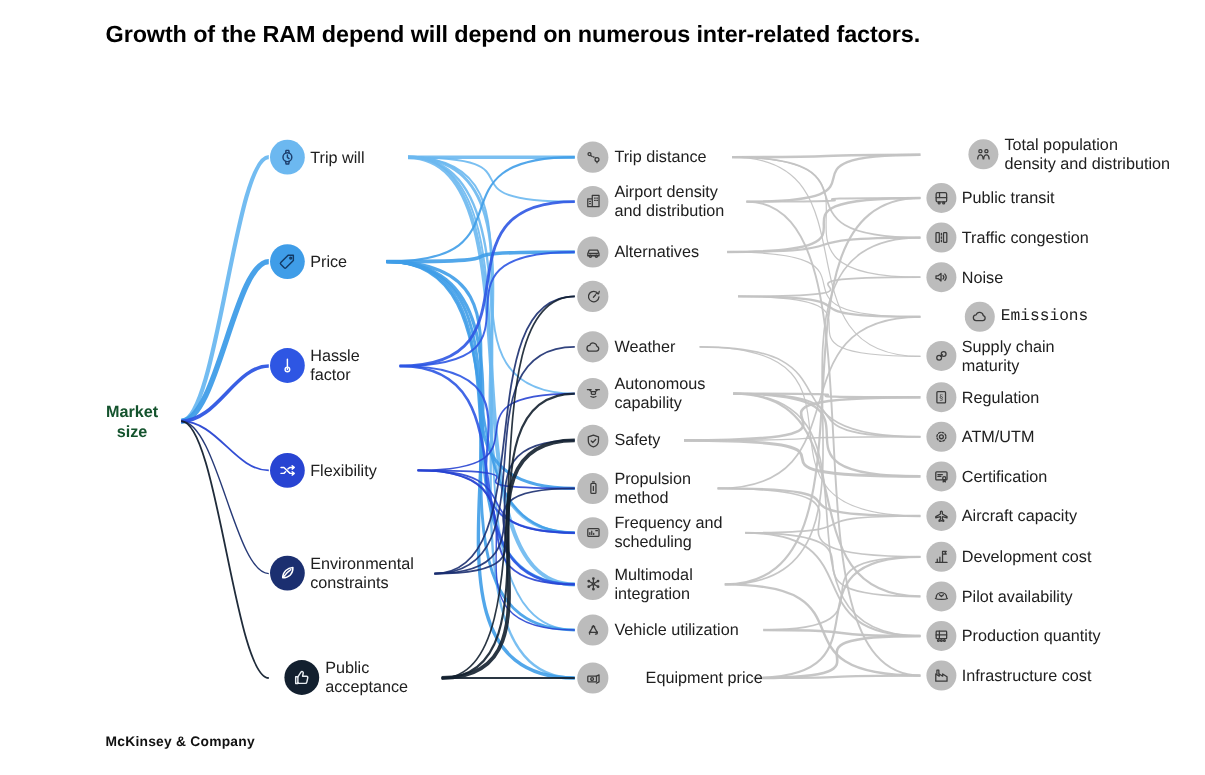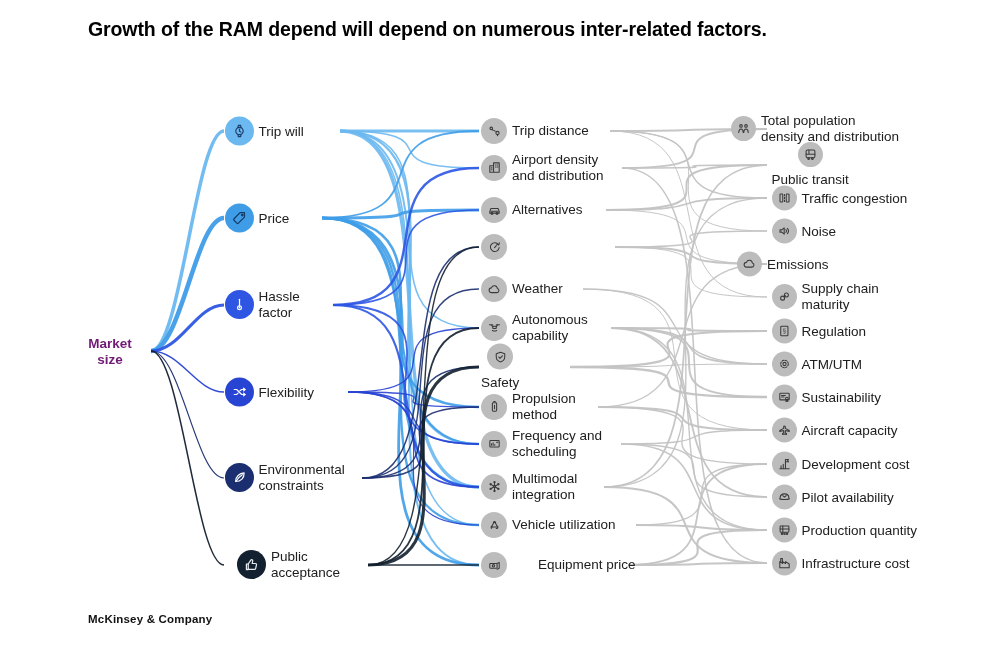--- a/index.html
+++ b/index.html
@@ -7,21 +7,21 @@
     position:relative;width:1004px;height:646px;background:#ffffff;
     font-family:"Liberation Sans",sans-serif;overflow:hidden;
   }
   .title{
     position:absolute;left:88px;top:18px;margin:0;
     font-size:19.5px;font-weight:700;color:#000;letter-spacing:-0.1px;
   }
   .market{
     position:absolute;left:74px;top:352px;transform:translateY(-50%);
     width:72px;text-align:center;font-weight:700;font-size:13.5px;
-    line-height:1.2;color:#701a75;white-space:pre-line;
+    line-height:1.2;color:#14532d;white-space:pre-line;
   }
   .footer{
     position:absolute;left:88px;top:613px;font-size:11.5px;color:#111;
     letter-spacing:0.2px;font-weight:600;
   }
   #links{position:absolute;left:0;top:0;}
   .node{position:absolute;display:flex;align-items:center;gap:5px;}
   .bubble{
     border-radius:50%;display:flex;align-items:center;justify-content:center;
     flex:0 0 auto;
@@ -223,21 +223,21 @@
       <div class="node" style="left: 481px; top: 328px; transform: translateY(-50%);">
         <span class="bubble" style="height: 26px; width: 26px; background: rgb(188, 188, 188); color: rgb(58, 58, 58);">
           <svg viewBox="0 0 24 24" width="15" height="15" stroke="currentColor" stroke-width="1.7" fill="none" stroke-linecap="round" stroke-linejoin="round">
             <rect x="9.2" y="10" width="5.6" height="3.6" rx="1"></rect>
             <path d="m9.5 10.4-3-2.9M14.5 10.4l3-2.9M4 7.5h5M15 7.5h5M8.6 16.6c2.2 1.2 4.6 1.2 6.8 0"></path>
           </svg>
         </span>
         <span class="lbl">Autonomous
 capability</span>
       </div>
-      <div class="node" style="left: 481px; top: 367px; transform: translateY(-50%); flex-direction: column;">
+      <div class="node" style="left: 481px; top: 367px; transform: translateY(-50%);">
         <span class="bubble" style="height: 26px; width: 26px; background: rgb(188, 188, 188); color: rgb(58, 58, 58);">
           <svg viewBox="0 0 24 24" width="15" height="15" stroke="currentColor" stroke-width="1.7" fill="none" stroke-linecap="round" stroke-linejoin="round">
             <path d="M12 4.2 18.8 6.6v4.9c0 4.3-2.9 7.2-6.8 8.3-3.9-1.1-6.8-4-6.8-8.3V6.6z"></path>
             <path d="m9.1 11.9 2.1 2.1 3.9-4"></path>
           </svg>
         </span>
         <span class="lbl">Safety</span>
       </div>
       <div class="node" style="left: 481px; top: 407px; transform: translateY(-50%);">
         <span class="bubble" style="height: 26px; width: 26px; background: rgb(188, 188, 188); color: rgb(58, 58, 58);">
@@ -287,32 +287,32 @@
       <div class="node" style="left: 481px; top: 565px; transform: translateY(-50%); gap: 31px;">
         <span class="bubble" style="height: 26px; width: 26px; background: rgb(188, 188, 188); color: rgb(58, 58, 58);">
           <svg viewBox="0 0 24 24" width="15" height="15" stroke="currentColor" stroke-width="1.7" fill="none" stroke-linecap="round" stroke-linejoin="round">
             <rect x="4.5" y="8.7" width="11.6" height="7.6" rx="1"></rect>
             <circle cx="10.3" cy="12.5" r="1.9"></circle>
             <path d="M16.1 8.7 19.5 7v9.3l-3.4 1.7"></path>
           </svg>
         </span>
         <span class="lbl">Equipment price</span>
       </div>
-      <div class="node" style="left: 731px; top: 129px; transform: translateY(-50%);">
+      <div class="node" style="left: 807px; top: 129px; transform: translateY(-50%);">
         <span class="bubble" style="height: 25px; width: 25px; background: rgb(188, 188, 188); color: rgb(58, 58, 58);">
           <svg viewBox="0 0 24 24" width="15" height="15" stroke="currentColor" stroke-width="1.7" fill="none" stroke-linecap="round" stroke-linejoin="round">
             <circle cx="8" cy="7.8" r="2.1"></circle>
             <circle cx="16" cy="7.8" r="2.1"></circle>
             <path d="M4.4 18.2c.2-3.2 1.7-5.4 3.6-5.4s3.4 2.2 3.6 5.4M12.4 18.2c.2-3.2 1.7-5.4 3.6-5.4s3.4 2.2 3.6 5.4"></path>
           </svg>
         </span>
         <span class="lbl">Total population
 density and distribution</span>
       </div>
-      <div class="node" style="left: 771.5px; top: 165px; transform: translateY(-50%); flex-direction: column;">
+      <div class="node" style="left: 771.5px; top: 165px; transform: translateY(-50%);">
         <span class="bubble" style="height: 25px; width: 25px; background: rgb(188, 188, 188); color: rgb(58, 58, 58);">
           <svg viewBox="0 0 24 24" width="15" height="15" stroke="currentColor" stroke-width="1.7" fill="none" stroke-linecap="round" stroke-linejoin="round">
             <rect x="5" y="4.8" width="14" height="12.4" rx="2"></rect>
             <path d="M5 11.6h14M9.5 4.8v6.8"></path>
             <circle cx="9" cy="18.6" r="1.3"></circle>
             <circle cx="15" cy="18.6" r="1.3"></circle>
           </svg>
         </span>
         <span class="lbl">Public transit</span>
       </div>
@@ -328,21 +328,21 @@
       </div>
       <div class="node" style="left: 771.5px; top: 231px; transform: translateY(-50%);">
         <span class="bubble" style="height: 25px; width: 25px; background: rgb(188, 188, 188); color: rgb(58, 58, 58);">
           <svg viewBox="0 0 24 24" width="15" height="15" stroke="currentColor" stroke-width="1.7" fill="none" stroke-linecap="round" stroke-linejoin="round">
             <path d="M11.5 7 7.7 10.2H4.8v3.6h2.9l3.8 3.2z"></path>
             <path d="M14.2 9.6a3.6 3.6 0 0 1 0 4.8M16.6 7.8a6.4 6.4 0 0 1 0 8.4"></path>
           </svg>
         </span>
         <span class="lbl">Noise</span>
       </div>
-      <div class="node" style="left: 737px; top: 264px; transform: translateY(-50%);">
+      <div class="node" style="left: 804px; top: 264px; transform: translateY(-50%); font-family: Liberation Mono, monospace;">
         <span class="bubble" style="height: 25px; width: 25px; background: rgb(188, 188, 188); color: rgb(58, 58, 58);">
           <svg viewBox="0 0 24 24" width="15" height="15" stroke="currentColor" stroke-width="1.7" fill="none" stroke-linecap="round" stroke-linejoin="round">
             <path d="M7.3 17a3.8 3.8 0 0 1-.2-7.6 4.9 4.9 0 0 1 9.5 1.1 3.3 3.3 0 0 1-.7 6.5z"></path>
           </svg>
         </span>
         <span class="lbl">Emissions</span>
       </div>
       <div class="node" style="left: 771.5px; top: 297px; transform: translateY(-50%);">
         <span class="bubble" style="height: 25px; width: 25px; background: rgb(188, 188, 188); color: rgb(58, 58, 58);">
           <svg viewBox="0 0 24 24" width="15" height="15" stroke="currentColor" stroke-width="1.7" fill="none" stroke-linecap="round" stroke-linejoin="round">
@@ -374,21 +374,21 @@
       </div>
       <div class="node" style="left: 771.5px; top: 397px; transform: translateY(-50%);">
         <span class="bubble" style="height: 25px; width: 25px; background: rgb(188, 188, 188); color: rgb(58, 58, 58);">
           <svg viewBox="0 0 24 24" width="15" height="15" stroke="currentColor" stroke-width="1.7" fill="none" stroke-linecap="round" stroke-linejoin="round">
             <rect x="4.5" y="6" width="15" height="10.6" rx="1.2"></rect>
             <path d="M7.3 9.5h6M7.3 12h4"></path>
             <circle cx="15.8" cy="14.4" r="2.1"></circle>
             <path d="m14.9 16.2-.6 3.1 1.5-.9 1.5.9-.6-3.1"></path>
           </svg>
         </span>
-        <span class="lbl">Sustainability</span>
+        <span class="lbl">Certification</span>
       </div>
       <div class="node" style="left: 771.5px; top: 430px; transform: translateY(-50%);">
         <span class="bubble" style="height: 25px; width: 25px; background: rgb(188, 188, 188); color: rgb(58, 58, 58);">
           <svg viewBox="0 0 24 24" width="15" height="15" stroke="currentColor" stroke-width="1.7" fill="none" stroke-linecap="round" stroke-linejoin="round">
             <path d="M12 5.5c.8 0 1.3.6 1.3 1.6v2.3l6.2 3.4v1.7l-6.2-1.6v3.3l1.8 1.5v1.4L12 18.3l-3.1.8v-1.4l1.8-1.5v-3.3l-6.2 1.6v-1.7l6.2-3.4V7.1c0-1 .5-1.6 1.3-1.6z"></path>
           </svg>
         </span>
         <span class="lbl">Aircraft capacity</span>
       </div>
       <div class="node" style="left: 771.5px; top: 464px; transform: translateY(-50%);">

